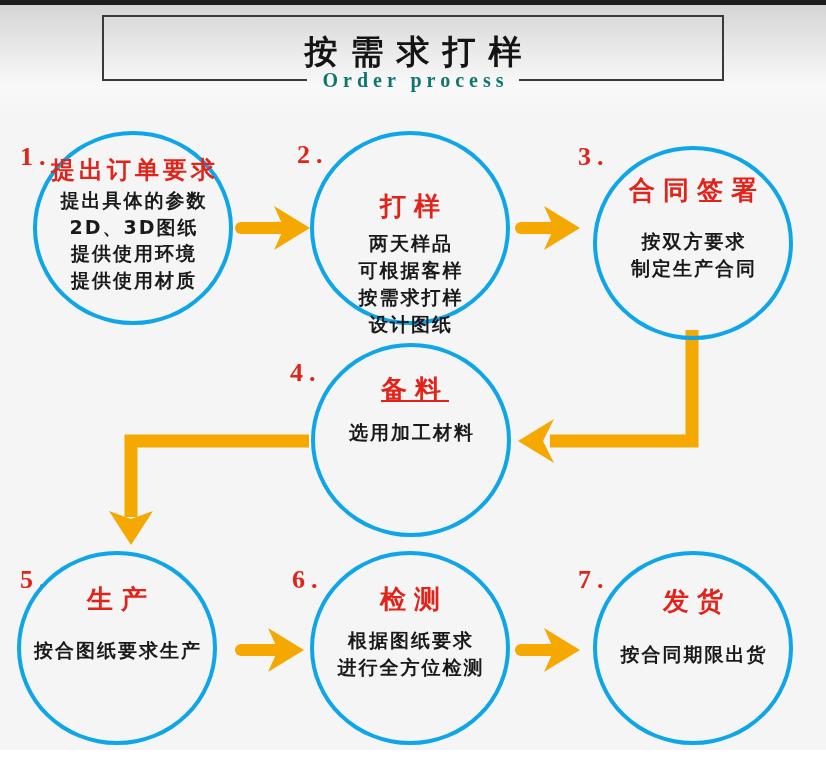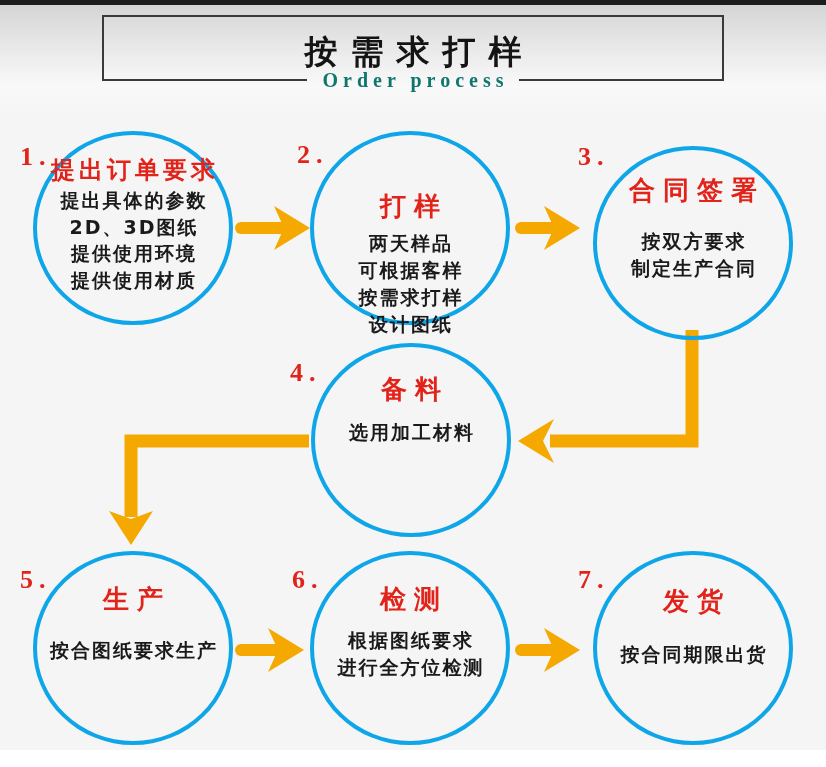--- a/index.html
+++ b/index.html
@@ -60,21 +60,21 @@
     letter-spacing:8px; margin-right:-8px; white-space:nowrap;
   }
   .step-line {
     font-weight:bold; color:#1a1a1a; font-size:19px; line-height:26.5px;
     letter-spacing:2px; margin-right:-2px; white-space:nowrap;
   }
   
   .c1 { padding-top:18px; } .c1 .step-title { font-size:24px; letter-spacing:4px; margin-right:-4px; margin-bottom:0; line-height:34px; }
   .c2 { padding-top:18px; } .c2 .step-title { margin-bottom:6px;margin-top:35px; } .c2 .step-line { line-height:27px; }
   .c3 { padding-top:22px; } .c3 .step-title { margin-bottom:20px; } .c3 .step-line { line-height:27px; }
-  .c4 { padding-top:24px; } .c4 .step-title { margin-bottom:12px; } .c4 .step-line { line-height:27px; }
+  .c4 { padding-top:24px; } .c4 .step-title { margin-bottom:12px;text-decoration:underline; } .c4 .step-line { line-height:27px; }
   .c5 { padding-top:26px; } .c5 .step-title { margin-bottom:20px; }
   .c6 { padding-top:26px; } .c6 .step-title { margin-bottom:10px; } .c6 .step-line { line-height:27px; }
   .c7 { padding-top:28px; } .c7 .step-title { margin-bottom:22px; }
 </style>
 </head>
 <body>
 
 <div class="top-bar"></div>
 <div class="header-bg"></div>
 <div class="bottom-strip"></div>
@@ -143,21 +143,21 @@
   <div class="step-title">合同签署</div>
   <div class="step-line">按双方要求</div>
   <div class="step-line">制定生产合同</div>
 </div>
 
 <div class="step c4" style="left:311px;top:343px">
   <div class="step-title">备料</div>
   <div class="step-line">选用加工材料</div>
 </div>
 
-<div class="step c5" style="left:33px;top:551px">
+<div class="step c5" style="left:17px;top:551px">
   <div class="step-title">生产</div>
   <div class="step-line">按合图纸要求生产</div>
 </div>
 
 <div class="step c6" style="left:310px;top:551px">
   <div class="step-title">检测</div>
   <div class="step-line">根据图纸要求</div>
   <div class="step-line">进行全方位检测</div>
 </div>
 

